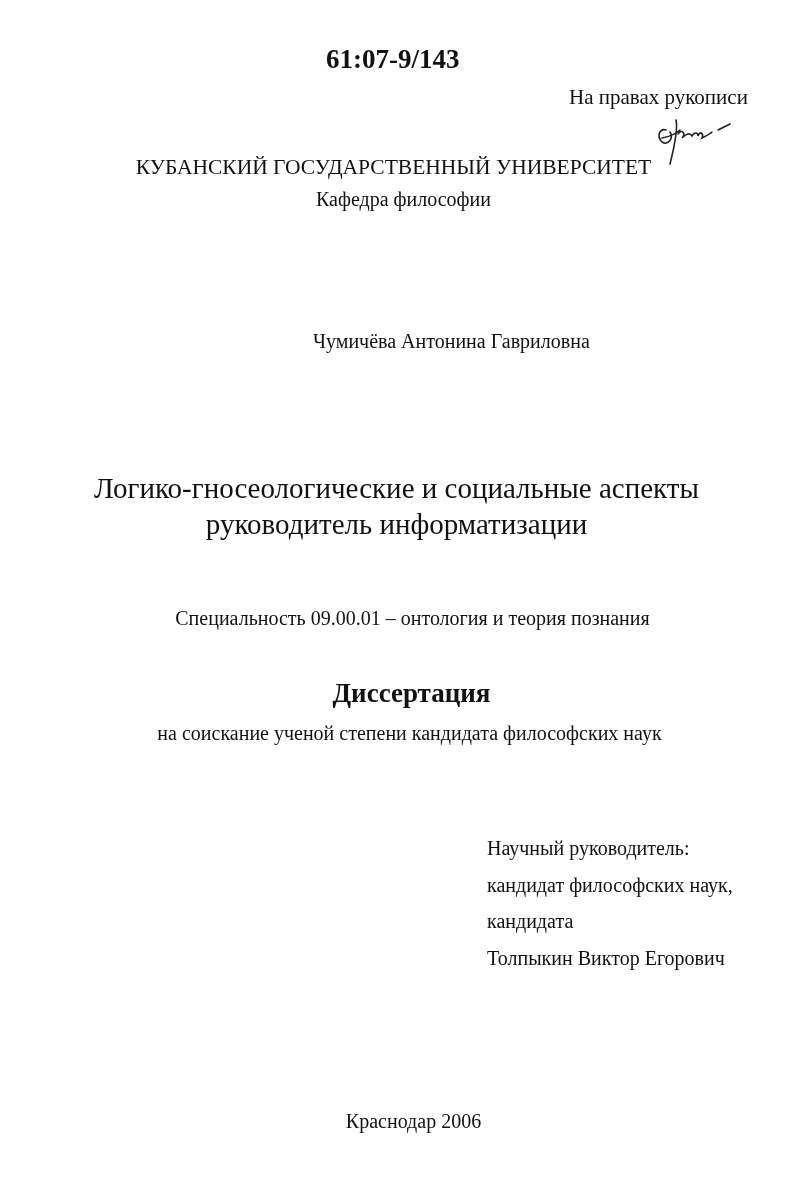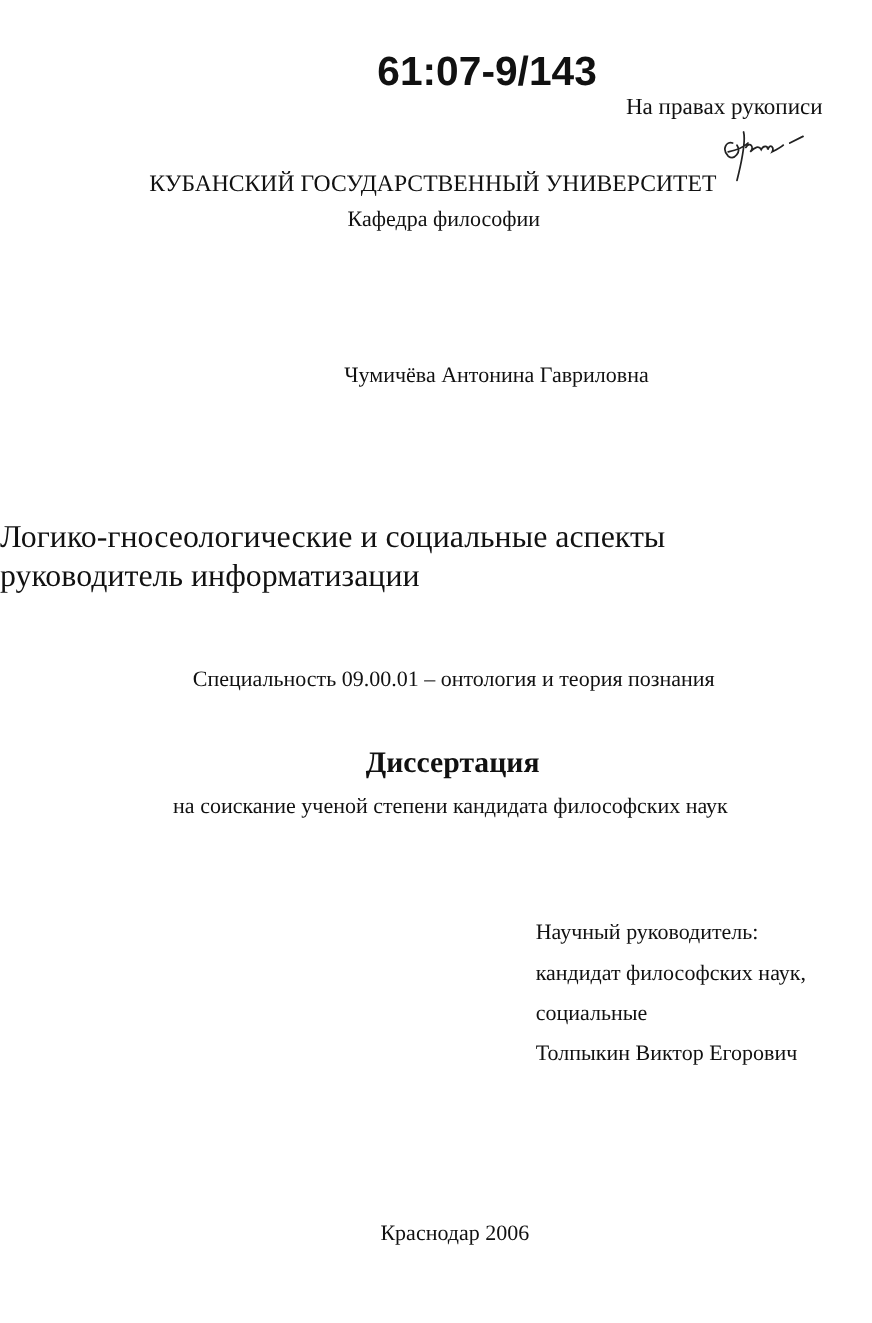--- a/index.html
+++ b/index.html
@@ -1,26 +1,26 @@
 <!DOCTYPE html>
 <html><head>
 <meta charset="utf-8">
 <style>
   html, body { margin: 0; padding: 0; background: #ffffff; }
   body { width: 793px; height: 1203px; position: relative; overflow: hidden;
          font-family: "Liberation Serif", "DejaVu Serif", serif; color: #111; }
   .abs { position: absolute; white-space: nowrap; }
-  .code { left: 343px; top: 44px; font-family: Liberation Sans, sans-serif;
-          font-weight: bold; font-size: 37px; letter-spacing: 0px; color: #111; }
+  .code { left: 326px; top: 44px; font-family: Liberation Serif, serif;
+          font-weight: bold; font-size: 27px; letter-spacing: 0px; color: #111; }
   .rights { left: 569px; top: 85px; font-size: 21px; }
   .signature { left: 652px; top: 108px; width: 80px; height: 58px; }
   .university { left: 0; width: 755px; top: 155px; text-align: center; font-size: 21.5px; padding-left: 32px; box-sizing: border-box; }
   .chair { left: 0; width: 793px; top: 188px; text-align: center; font-size: 20px; padding-left: 14px; box-sizing: border-box; }
   .author { left: 313px; top: 330px; font-size: 20px; }
-  .title { left: 0; width: 793px; top: 470px; text-align: left; font-size: 29px; line-height: 36px; }
+  .title { left: 0; width: 793px; top: 470px; text-align: center; font-size: 29px; line-height: 36px; }
   .title div { white-space: nowrap; }
   .specialty { left: 0; width: 793px; top: 607px; text-align: center; font-size: 20px; padding-left: 32px; box-sizing: border-box; }
   .doc-type { left: 0; width: 793px; top: 678px; text-align: center; font-size: 27px; font-weight: bold; padding-left: 30px; box-sizing: border-box; }
   .degree { left: 0; width: 793px; top: 722px; text-align: center; font-size: 20px; padding-left: 26px; box-sizing: border-box; }
   .advisor { left: 487px; top: 830px; font-size: 20px; line-height: 36.5px; }
   .city { left: 0; width: 793px; top: 1110px; text-align: center; font-size: 20px; padding-left: 34px; box-sizing: border-box; }
 </style>
 </head>
 <body>
 
@@ -43,17 +43,17 @@
 </div>
 
 <div class="abs specialty">Специальность 09.00.01 – онтология и теория познания</div>
 
 <div class="abs doc-type">Диссертация</div>
 <div class="abs degree">на соискание ученой степени  кандидата философских наук</div>
 
 <div class="abs advisor">
   <div>Научный руководитель:</div>
   <div>кандидат философских наук,</div>
-  <div>социальные</div>
+  <div>кандидата</div>
   <div>Толпыкин Виктор Егорович</div>
 </div>
 
 <div class="abs city">Краснодар 2006</div>
 
 </body></html>

